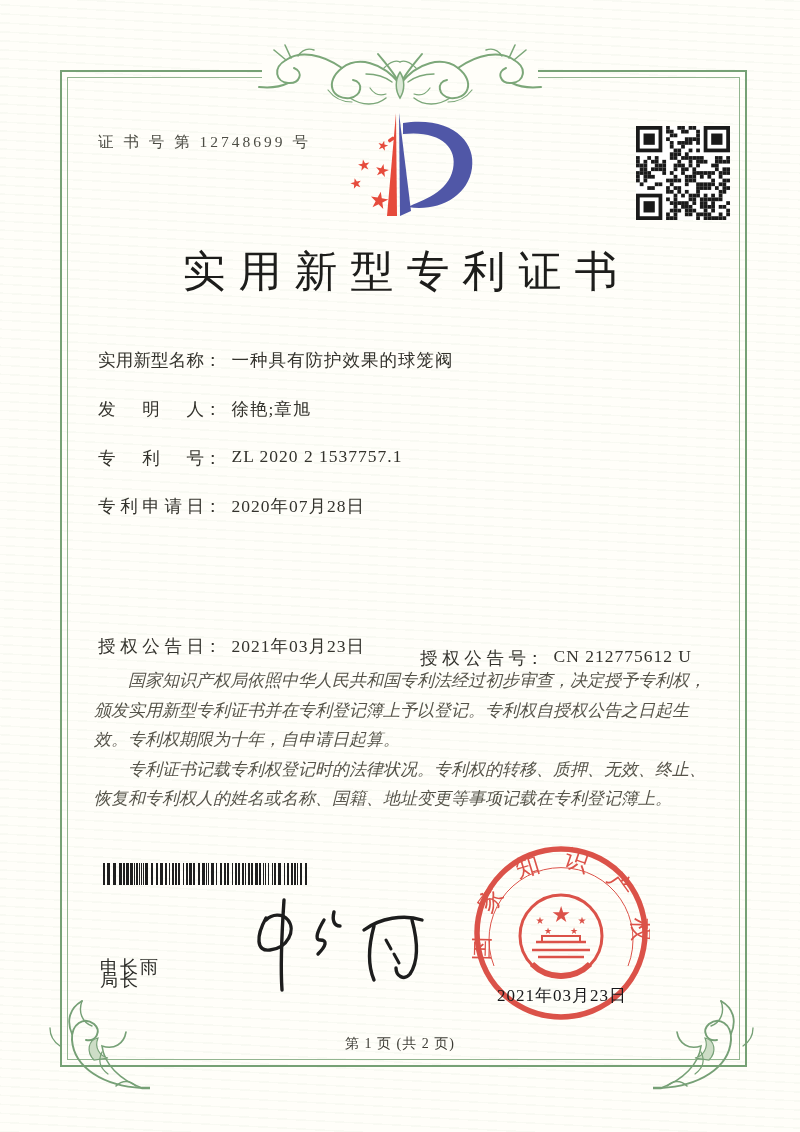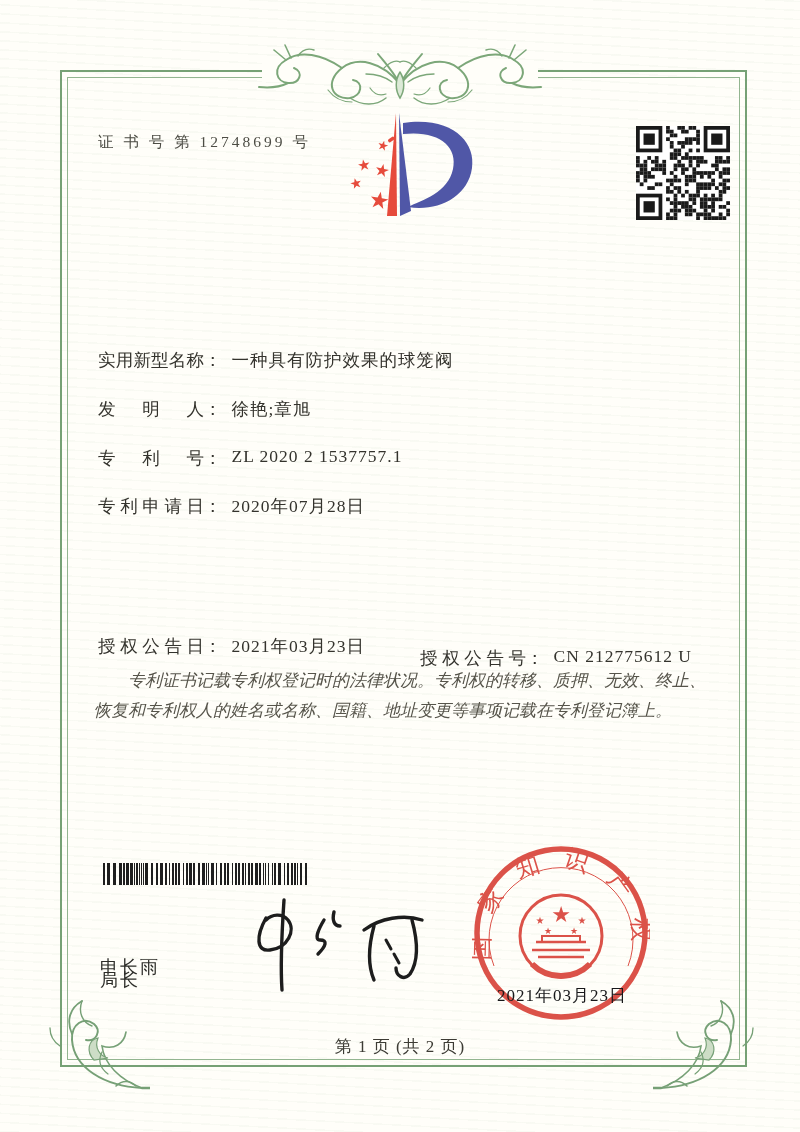--- a/index.html
+++ b/index.html
@@ -30,21 +30,21 @@
          font-size:17px;line-height:29.5px;font-style:italic;}
   .paras p{margin:0;text-indent:2em;}
   
   .sig-title{position:absolute;left:100px;top:968px;font-size:18px;color:#2c2c28;letter-spacing:2px;}
   .sig-name{position:absolute;left:100px;top:955px;font-size:18px;color:#2c2c28;letter-spacing:2px;}
   
   .seal-date{position:absolute;left:472px;top:984px;width:180px;text-align:center;
              font-size:17px;letter-spacing:1px;color:#18181a;}
   
   .page-num{position:absolute;left:0;top:1035px;width:800px;text-align:center;
-            font-size:17px;color:#3c3b34;letter-spacing:1px;font-family:Liberation Serif, serif;}
+            font-size:14px;color:#3c3b34;letter-spacing:1px;font-family:Liberation Serif, serif;}
   .back-note{position:absolute;left:0;top:1080px;width:800px;text-align:center;
              font-size:16px;font-style:italic;color:#4e4c42;letter-spacing:2px;}
   svg{display:block;}
 </style>
 </head>
 <body>
 
 <div class="page">
 
   <div class="frame-outer"></div>
@@ -351,20 +351,21 @@
       <rect x="1" y="1" width="5" height="5" fill="#ffffff"></rect>
       <rect x="2" y="2" width="3" height="3" fill="#1a1a1a"></rect>
       <rect x="18" y="0" width="7" height="7" fill="#1a1a1a"></rect>
       <rect x="19" y="1" width="5" height="5" fill="#ffffff"></rect>
       <rect x="20" y="2" width="3" height="3" fill="#1a1a1a"></rect>
       <rect x="0" y="18" width="7" height="7" fill="#1a1a1a"></rect>
       <rect x="1" y="19" width="5" height="5" fill="#ffffff"></rect>
       <rect x="2" y="20" width="3" height="3" fill="#1a1a1a"></rect>
     </svg>
 
+  <div class="title">实用新型专利证书</div>
 
   <div class="row" style="top:348px">
     <span class="flabel">实用新型名称</span><span class="fcolon">：</span><span class="fvalue">一种具有防护效果的球笼阀</span>
   </div>
   <div class="row" style="top:397px">
     <span class="flabel">发明人</span><span class="fcolon">：</span><span class="fvalue">徐艳;章旭</span>
   </div>
   <div class="row" style="top:446px">
     <span class="flabel">专利号</span><span class="fcolon">：</span><span class="fvalue">ZL 2020 2 1537757.1</span>
   </div>
@@ -372,20 +373,21 @@
     <span class="flabel">专利申请日</span><span class="fcolon">：</span><span class="fvalue">2020年07月28日</span>
   </div>
   <div class="row" style="top:634px">
     <span class="flabel">授权公告日</span><span class="fcolon">：</span><span class="fvalue">2021年03月23日</span>
     <span class="pair2">
       <span class="flabel">授权公告号</span><span class="fcolon">：</span><span class="fvalue">CN 212775612 U</span>
     </span>
   </div>
 
   <div class="paras">
+    <p>国家知识产权局依照中华人民共和国专利法经过初步审查，决定授予专利权，颁发实用新型专利证书并在专利登记簿上予以登记。专利权自授权公告之日起生效。专利权期限为十年，自申请日起算。</p>
     <p>专利证书记载专利权登记时的法律状况。专利权的转移、质押、无效、终止、恢复和专利权人的姓名或名称、国籍、地址变更等事项记载在专利登记簿上。</p>
   </div>
 
   <svg id="barcode" class="abs" style="left:103px;top:863px" width="207" height="22" viewBox="0 0 207 22">
       <rect x="0" y="0" width="2" height="22" fill="#1f1f1f"></rect>
       <rect x="4" y="0" width="3" height="22" fill="#1f1f1f"></rect>
       <rect x="10" y="0" width="3" height="22" fill="#1f1f1f"></rect>
       <rect x="16" y="0" width="3" height="22" fill="#1f1f1f"></rect>
       <rect x="20" y="0" width="2" height="22" fill="#1f1f1f"></rect>
       <rect x="23" y="0" width="3" height="22" fill="#1f1f1f"></rect>

